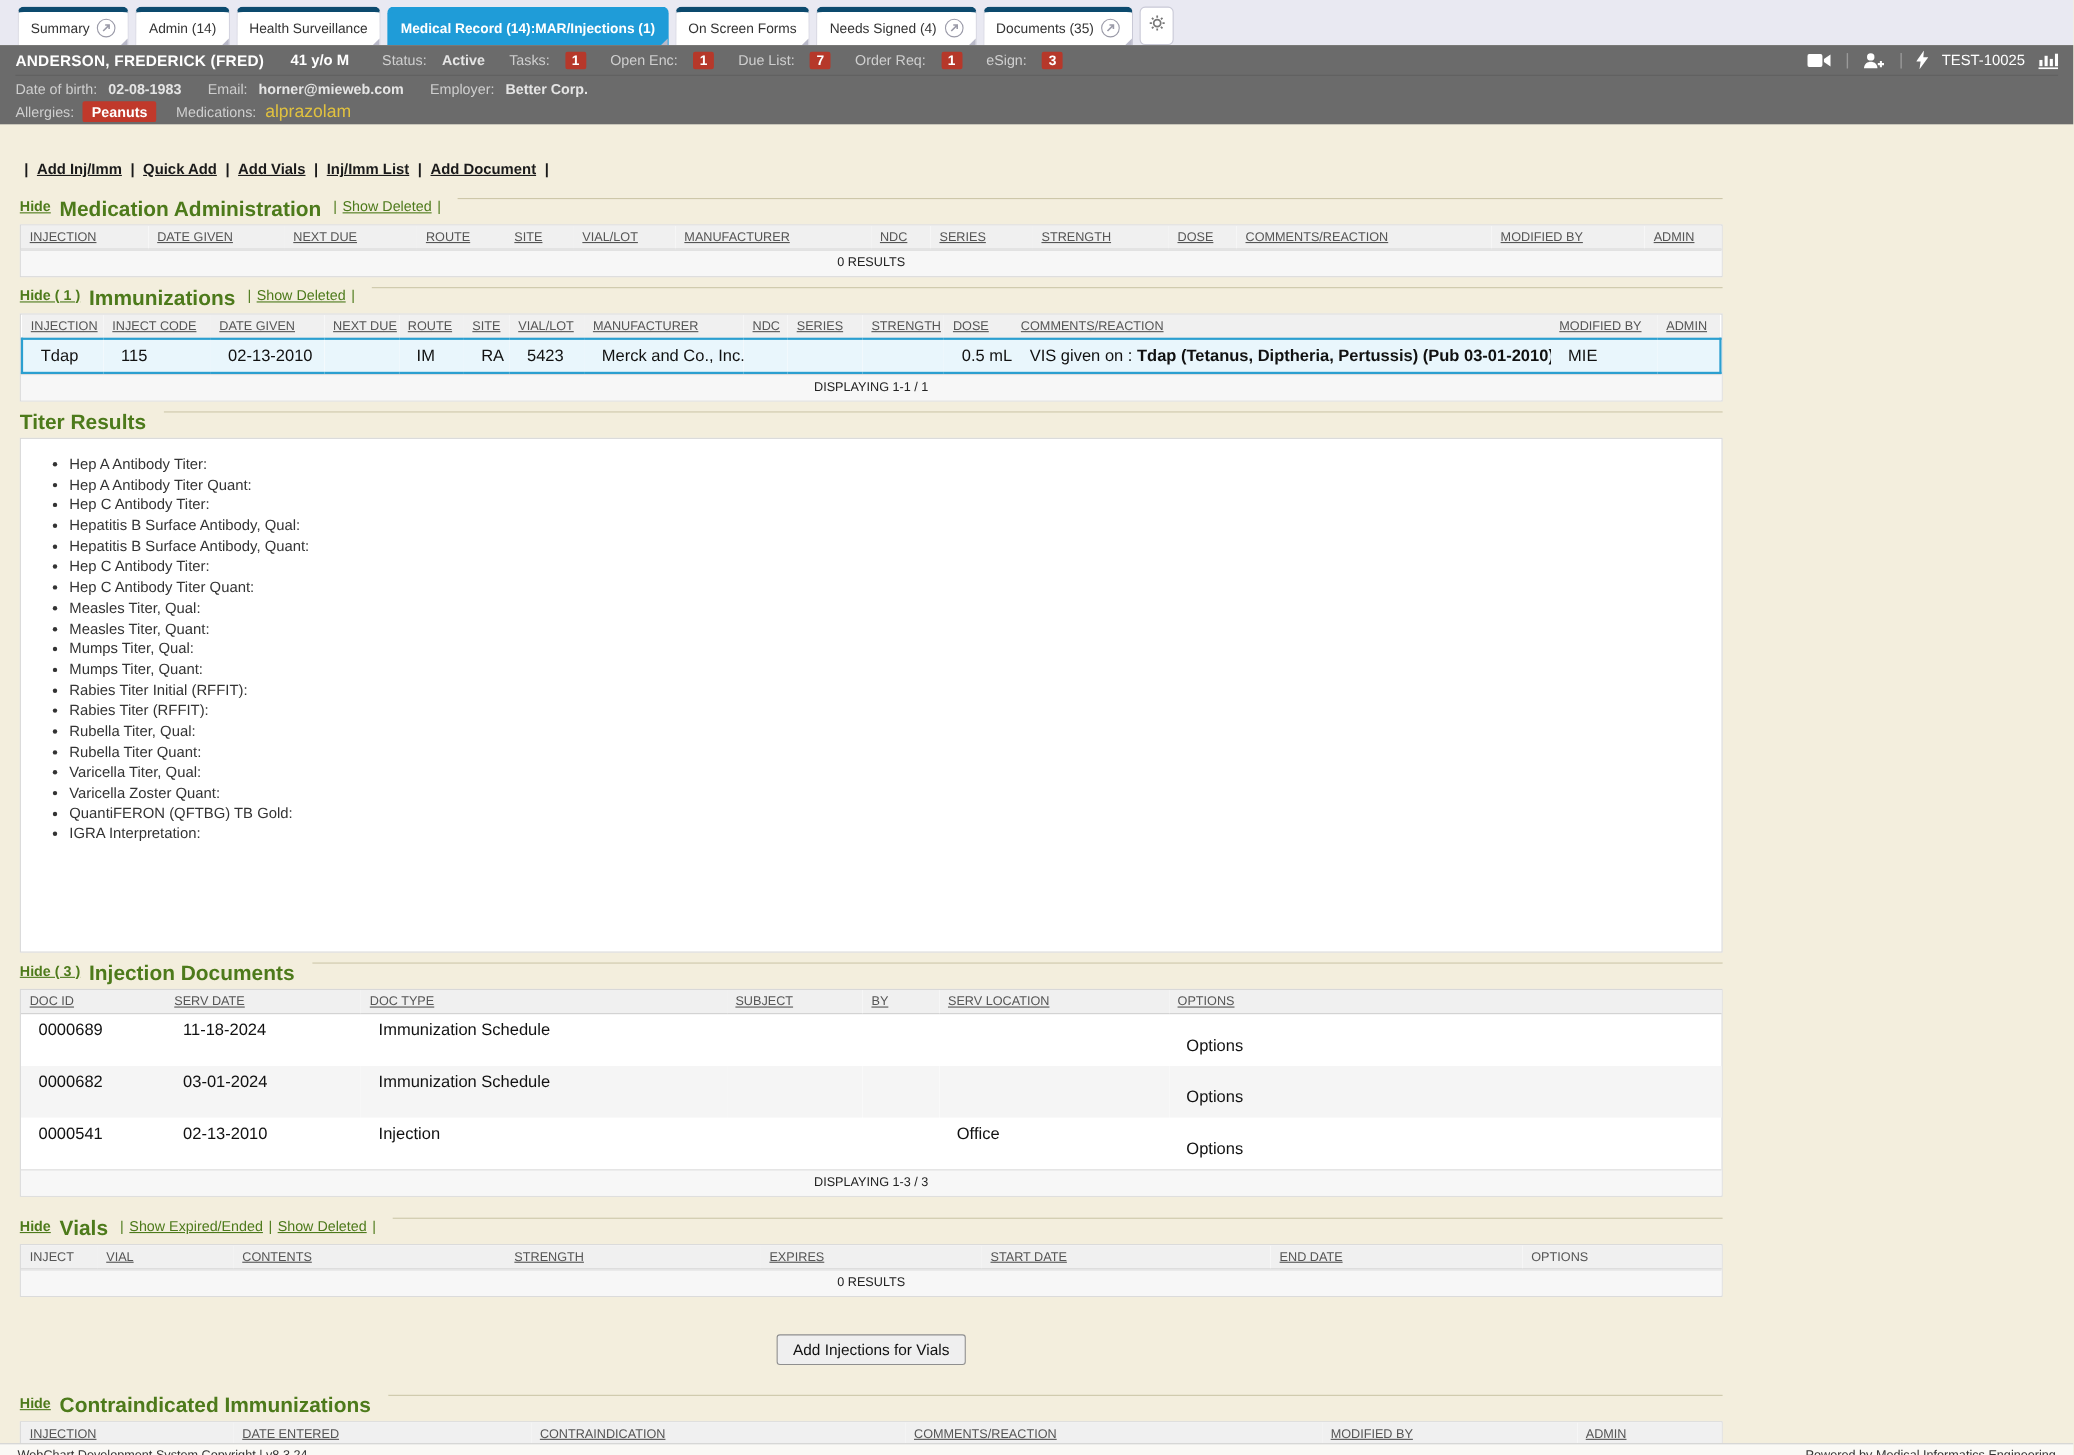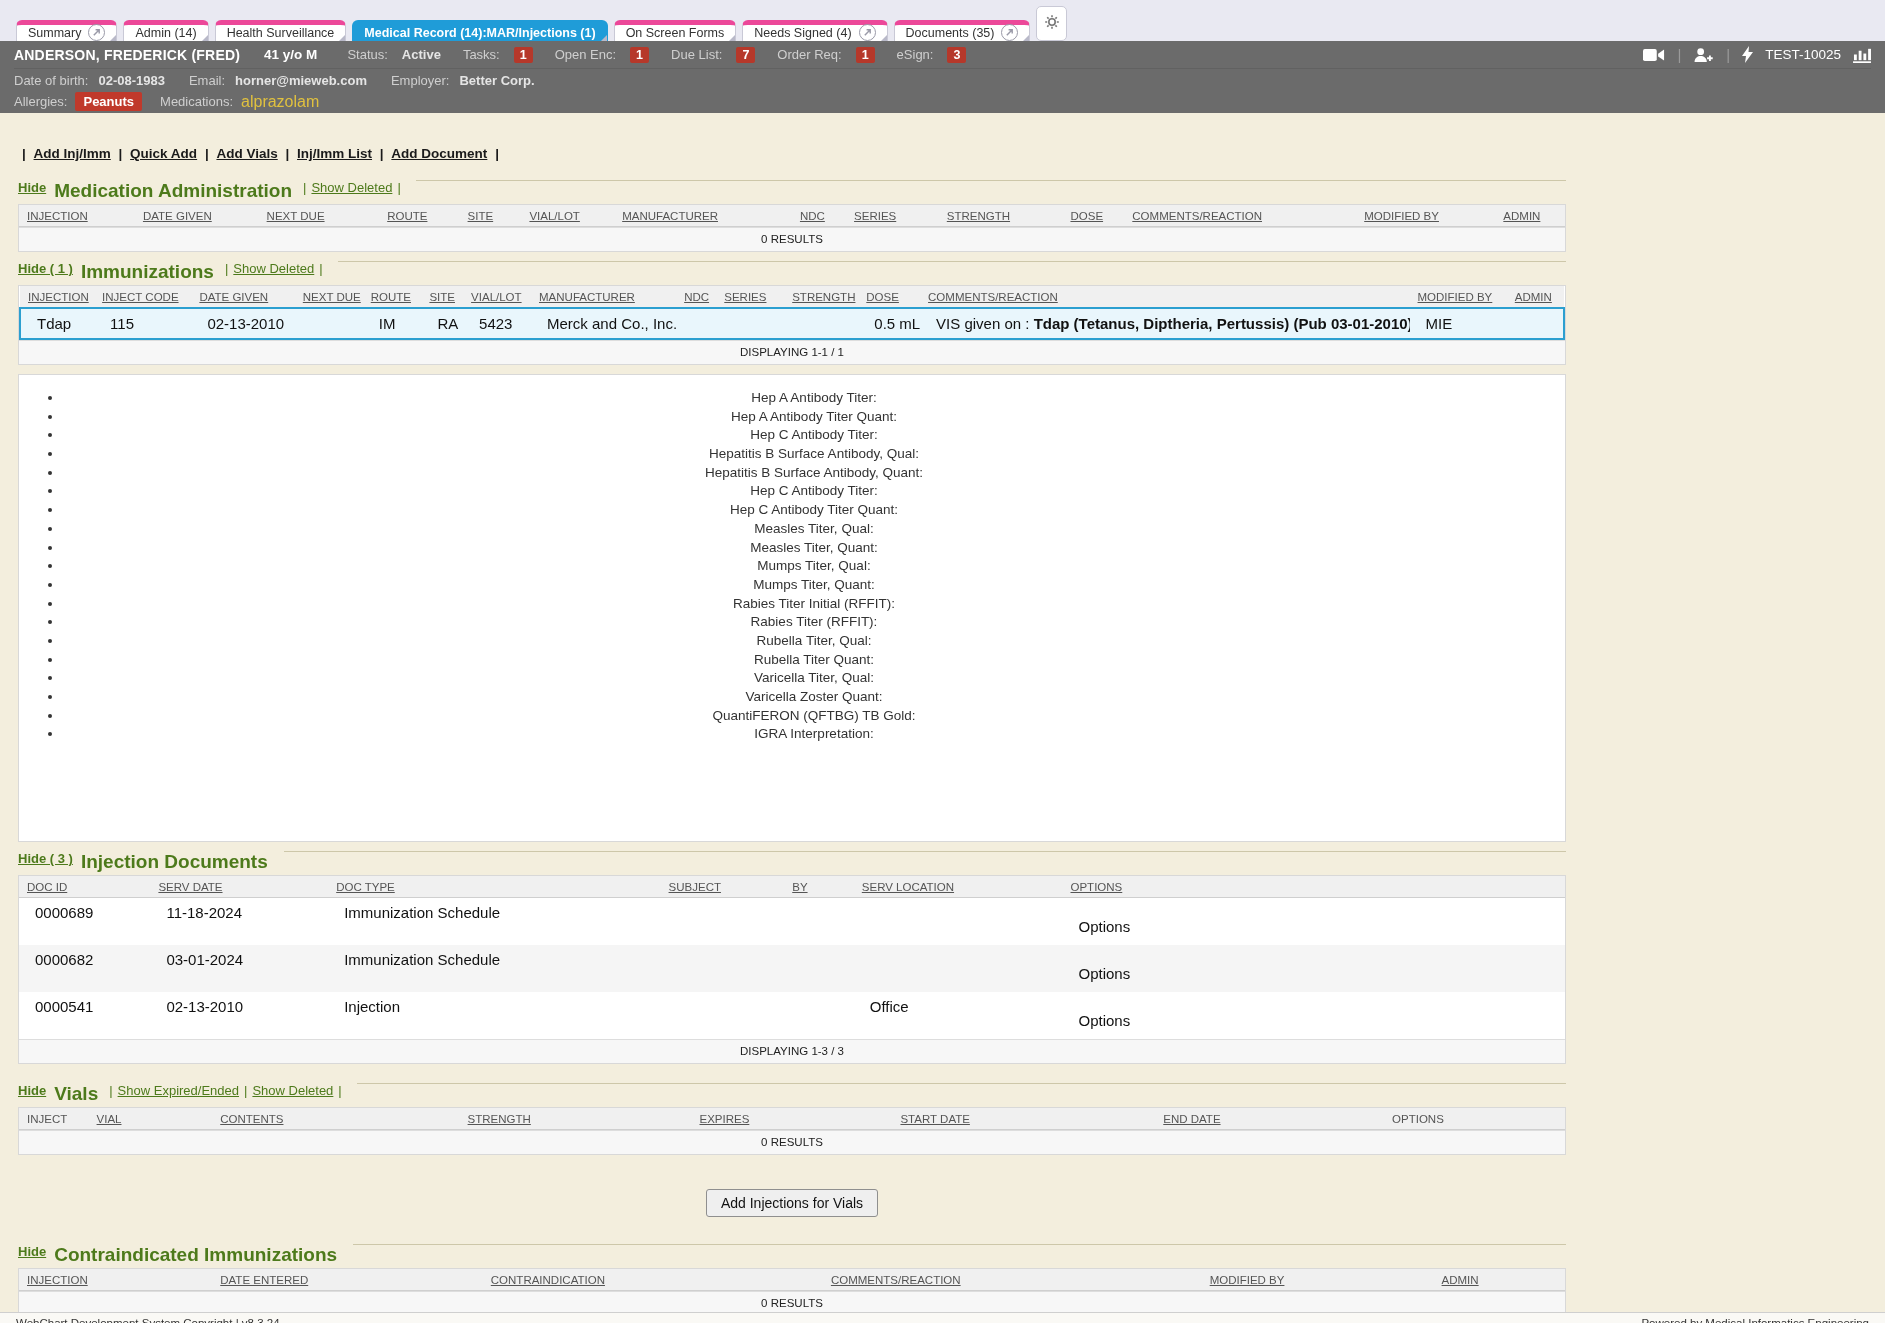--- a/index.html
+++ b/index.html
@@ -1,20 +1,20 @@
 <!DOCTYPE html>
 <html><head>
 <meta charset="utf-8">
 <style>
   * { box-sizing: border-box; margin: 0; padding: 0; }
   html,body { width:1885px; height:1323px; overflow:hidden; font-family:"Liberation Sans", sans-serif; background:#f3eedd; position:relative; }
 
   
   .tabbar { background:#e9e9f2; padding:6px 0 0 16px; height:41px; display:flex; align-items:flex-end; gap:6px; }
-  .tab { position:relative; background:#fff; border:1px solid #c9c9d6; border-bottom:none; border-top:5px solid #ec4899; border-radius:6px 6px 0 0; padding:7px 11px 8px 11px; font-size:12.5px; color:#333; display:flex; align-items:center; gap:7px; cursor:pointer; height:21px; }
+  .tab { position:relative; background:#fff; border:1px solid #c9c9d6; border-bottom:none; border-top:5px solid #0c4a6e; border-radius:6px 6px 0 0; padding:7px 11px 8px 11px; font-size:12.5px; color:#333; display:flex; align-items:center; gap:7px; cursor:pointer; height:35px; }
   .tab:after { content:""; position:absolute; right:0; bottom:0; width:0; height:0; border-left:6px solid transparent; border-bottom:6px solid #b9b9c9; }
   .tab.active { background:#1f9cd8; border-color:#1f9cd8; color:#fff; font-weight:bold; }
   .popout { width:17px; height:17px; border:1.5px solid #9a9aa8; border-radius:50%; display:inline-flex; align-items:center; justify-content:center; flex:none; }
   .popout svg { display:block; }
   .gearbtn { background:#fff; border:1px solid #c9c9d6; border-radius:5px; width:31px; height:35px; display:flex; align-items:center; justify-content:center; cursor:pointer; }
 
   
   .ptbar { background:#6b6b6b; color:#fff; padding:0 14px; }
   .ptrow1 { display:flex; align-items:center; height:28px; gap:14px; border-bottom:1px solid #616161; }
   .ptrow2 { display:flex; align-items:center; height:23px; gap:10px; }
@@ -51,21 +51,21 @@
   table.grid { width:100%; border-collapse:collapse; table-layout:fixed; }
   table.grid th { background:#f0f0f0; color:#555; font-weight:normal; font-size:11.5px; text-align:left; text-decoration:underline; padding:5px 8px 4px 8px; white-space:nowrap; overflow:hidden; border-bottom:1px solid #cfcfcf; }
   table.grid th.nou { text-decoration:none; }
   table.grid td { font-size:15px; color:#111; padding:6px 16px; white-space:nowrap; overflow:hidden; }
   .status-row { background:#f7f7f7; border-top:1px solid #ddd; text-align:center; font-size:11.5px; color:#222; padding:5px 0 6px 0; }
 
   tr.hl td { background:#e9f6fc; border-top:2px solid #2b9fd0; border-bottom:2px solid #2b9fd0; }
   tr.hl td:first-child { border-left:2px solid #2b9fd0; }
   tr.hl td:last-child { border-right:2px solid #2b9fd0; }
 
-  .titer-box { background:#fff; border:1px solid #d8d8d8; height:468px; overflow:hidden;text-align:center; }
+  .titer-box { background:#fff; border:1px solid #d8d8d8; height:468px; overflow:hidden; }
   .titer-box ul { margin:15px 0 0 44px; }
   .titer-box li { font-size:13.5px; color:#333; margin:2.5px 0; line-height:1.2; }
 
   .docrow td { height:47px; vertical-align:top; padding-top:8px; }
   .docrow td.optcell { padding-top:20px; }
   .docrow.alt td { background:#f5f5f5; }
 
   .btn-wrap { text-align:center; margin-top:34px; }
   .btn-add { font-family:"Liberation Sans", sans-serif; font-size:14px; color:#111; background:#efefef; border:1px solid #8f8f8f; border-radius:3px; padding:5px 14px; cursor:pointer; }
 
@@ -322,20 +322,24 @@
             <td>MIE</td>
             <td></td>
           </tr>
         </tbody>
           </table>
         <div class="status-row">DISPLAYING 1-1 / 1</div>
       </div>
     </div>
 
     <div class="panel">
+      <div class="phead">
+        <span class="ptitle first">Titer Results</span>
+        <span class="prule"></span>
+      </div>
       <div class="titer-box">
         <ul>
           <li>Hep A Antibody Titer:</li>
           <li>Hep A Antibody Titer Quant:</li>
           <li>Hep C Antibody Titer:</li>
           <li>Hepatitis B Surface Antibody, Qual:</li>
           <li>Hepatitis B Surface Antibody, Quant:</li>
           <li>Hep C Antibody Titer:</li>
           <li>Hep C Antibody Titer Quant:</li>
           <li>Measles Titer, Qual:</li>

